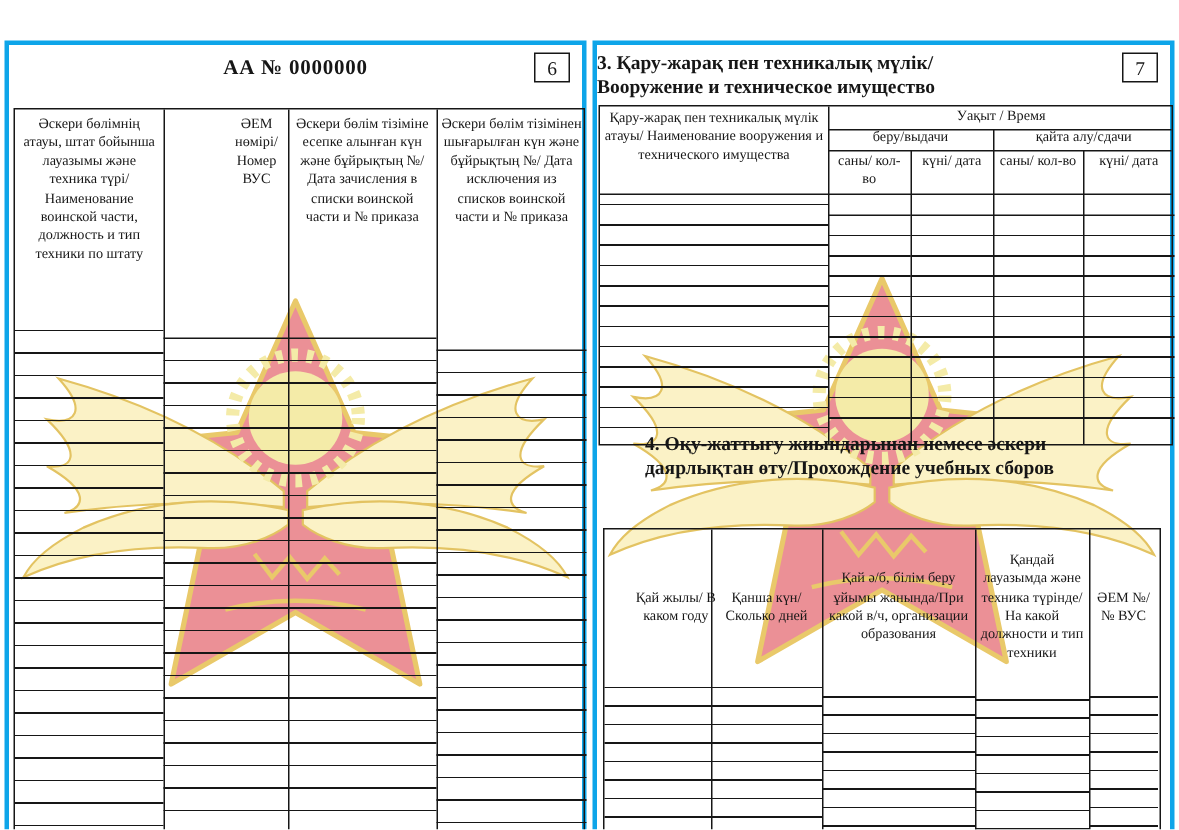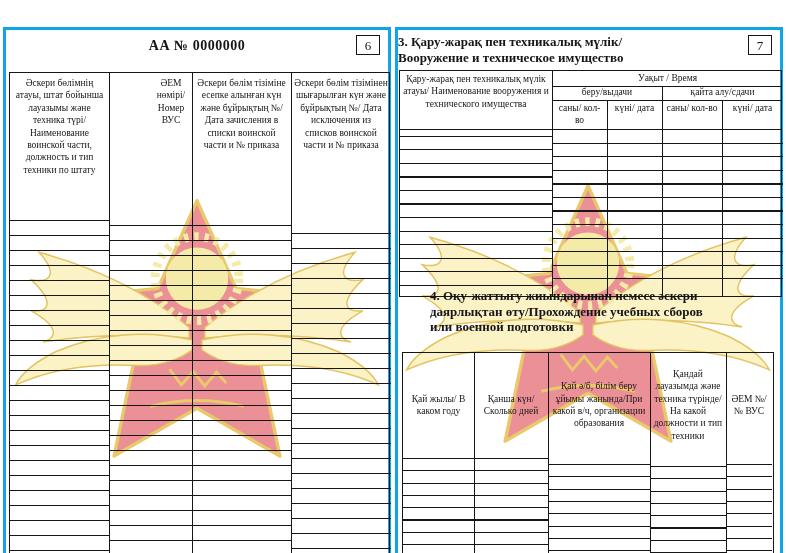--- a/index.html
+++ b/index.html
@@ -61,21 +61,21 @@
   .t3 .c2s{left:152px;width:55px;top:72px;height:137px;--sp:13.5px;}
   .t3 .c3s{left:207px;width:55px;top:72px;height:137px;--sp:13.5px;}
   .t3 .c4s{left:262px;width:60px;top:72px;height:137px;--sp:13.5px;}
   .t3 .c5s{left:322px;width:61px;top:72px;height:137px;--sp:13.5px;}
   
   .t4{left:4px;top:322px;width:372px;height:212px;}
   .t4 .v1{left:71px;top:0;bottom:0;}
   .t4 .v2{left:145px;top:0;bottom:0;}
   .t4 .v3{left:247px;top:0;bottom:0;}
   .t4 .v4{left:323px;top:0;bottom:0;}
-  .t4 .h1{left:0;top:0;width:71px;height:104px;}
+  .t4 .h1{left:12px;top:0;width:71px;height:104px;}
   .t4 .h2{left:71px;top:0;width:74px;height:104px;}
   .t4 .h3{left:145px;top:0;width:102px;height:104px;}
   .t4 .h4{left:247px;top:0;width:76px;height:104px;}
   .t4 .h5{left:323px;top:0;width:46px;height:104px;}
   .t4 .c1s{left:0;width:71px;top:105px;height:99px;--sp:12.3px;}
   .t4 .c2s{left:71px;width:74px;top:105px;height:99px;--sp:12.3px;}
   .t4 .c3s{left:145px;width:102px;top:111px;height:93px;--sp:12.3px;}
   .t4 .c4s{left:247px;width:76px;top:113px;height:91px;--sp:12.3px;}
   .t4 .c5s{left:323px;width:46px;top:111px;height:93px;--sp:12.3px;}
 </style>
@@ -150,21 +150,20 @@
       <div class="rl c1s"></div>
       <div class="rl c2s"></div>
       <div class="rl c3s"></div>
       <div class="rl c4s"></div>
       <div class="rl c5s"></div>
     </div>
 
     <div class="sec-title s4-title">
       <span>4. Оқу-жаттығу жиындарынан немесе әскери</span><br>
       <span>даярлықтан өту/Прохождение учебных сборов</span><br>
-      <span>или  военной подготовки</span>
     </div>
 
     <div class="tbl t4">
       <div class="vline v1"></div>
       <div class="vline v2"></div>
       <div class="vline v3"></div>
       <div class="vline v4"></div>
       <div class="hcell vcenter h1">Қай жылы/ В каком году</div>
       <div class="hcell vcenter h2">Қанша күн/ Сколько дней</div>
       <div class="hcell vcenter h3">Қай ә/б, білім беру ұйымы жанында/При какой в/ч, организации образования</div>

